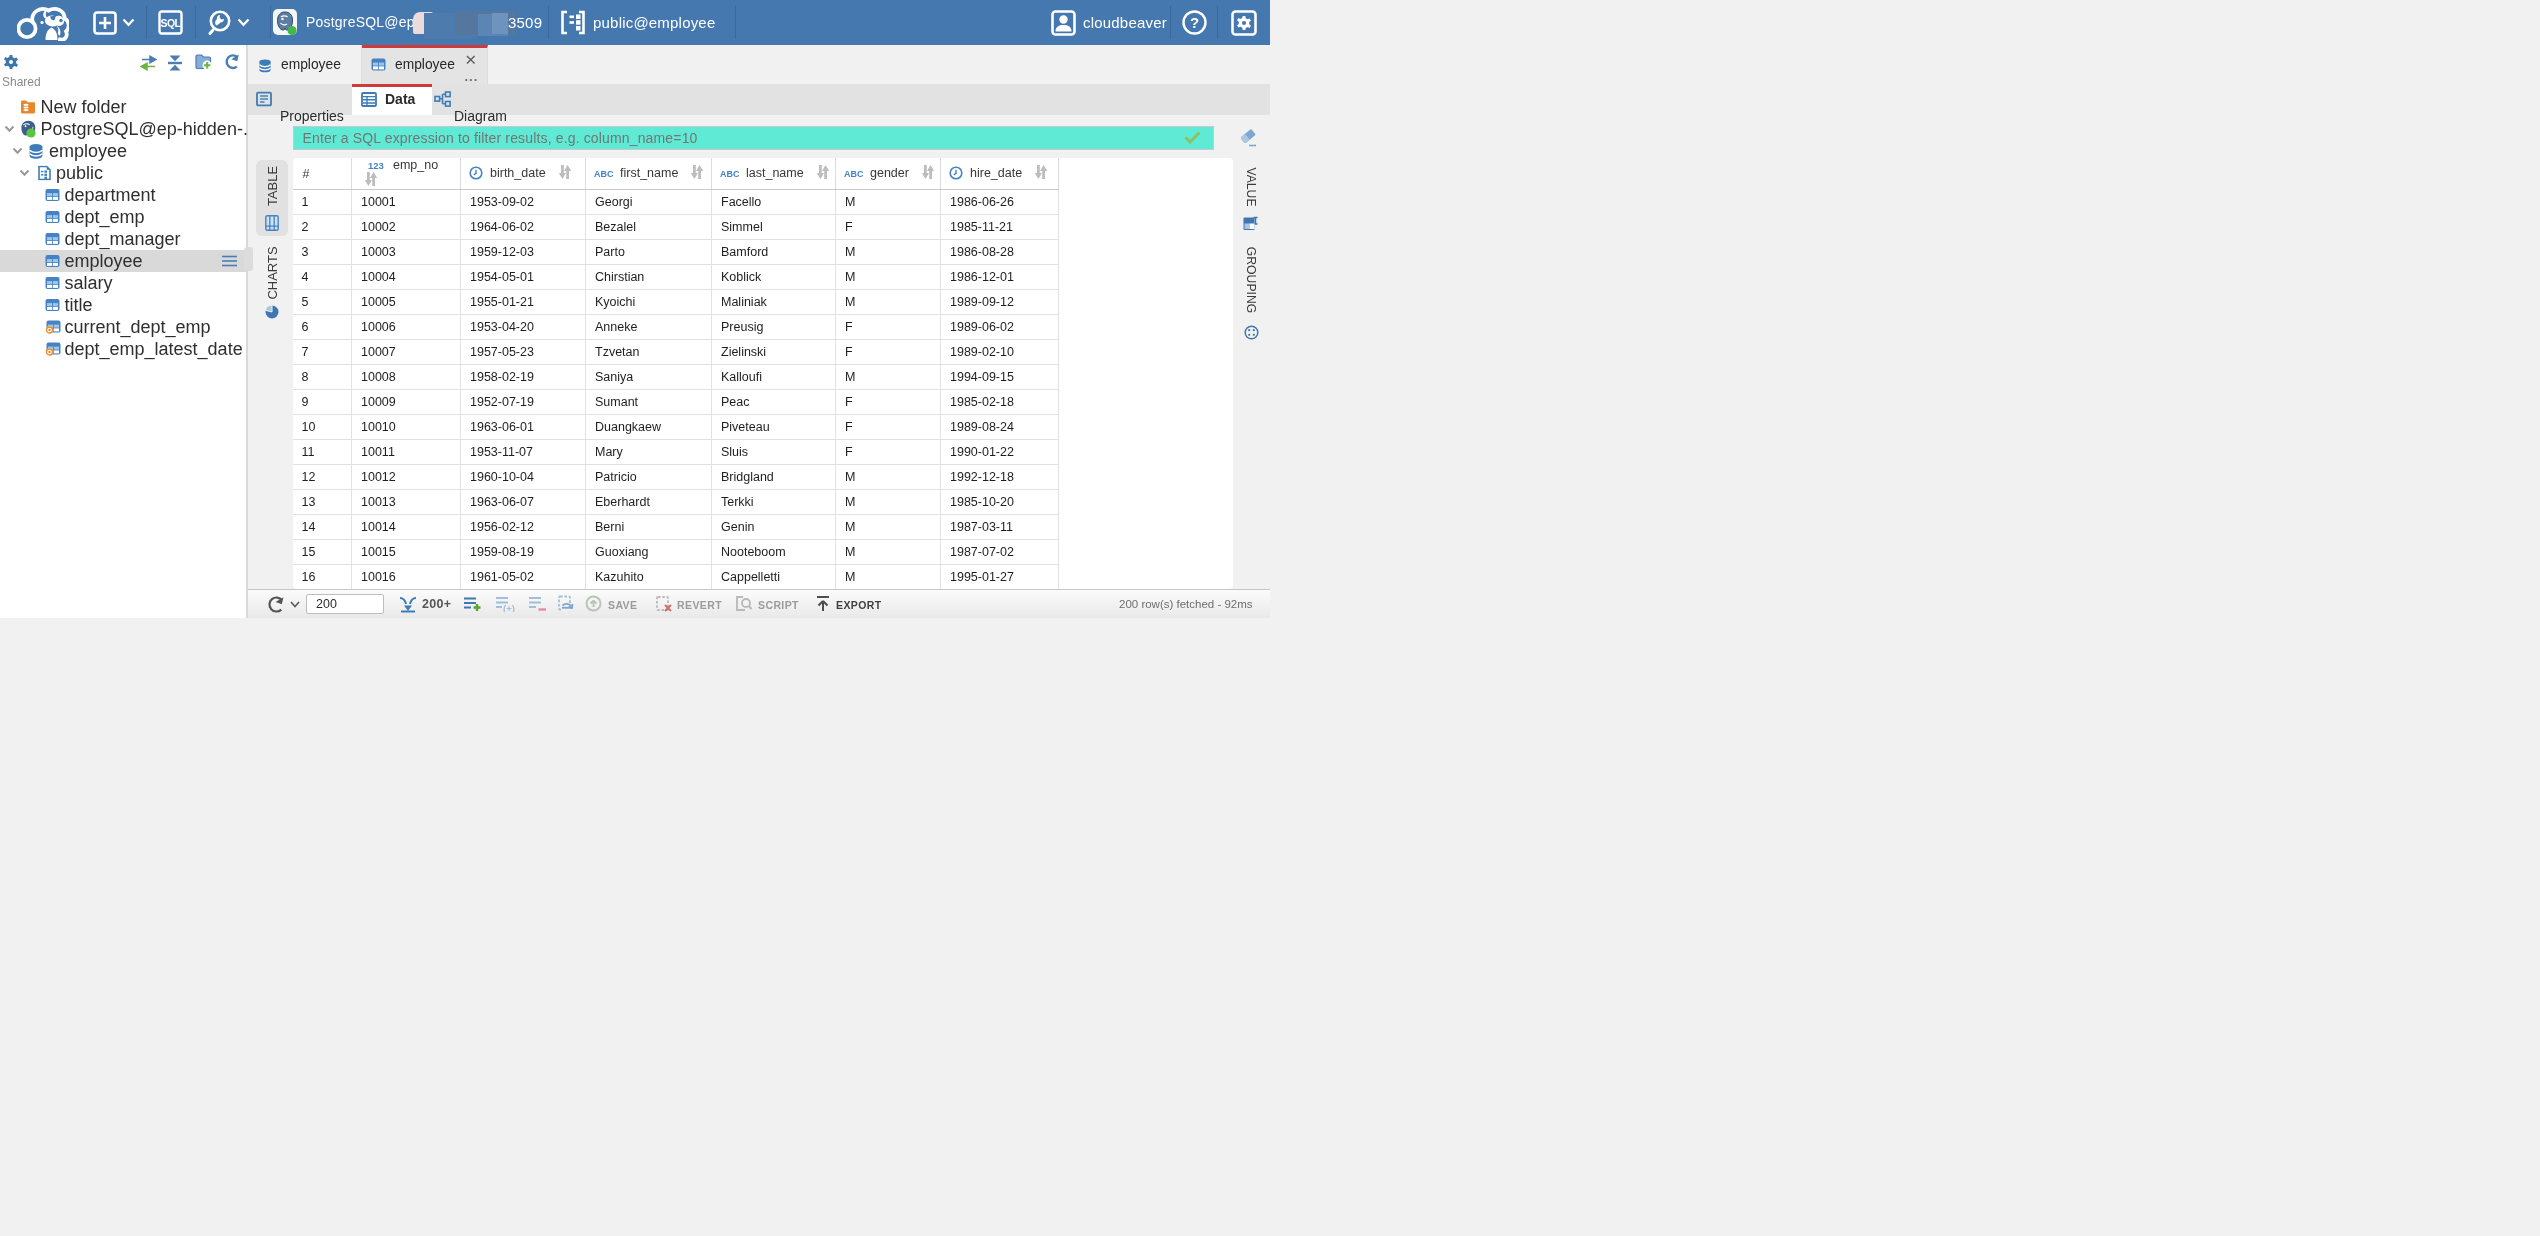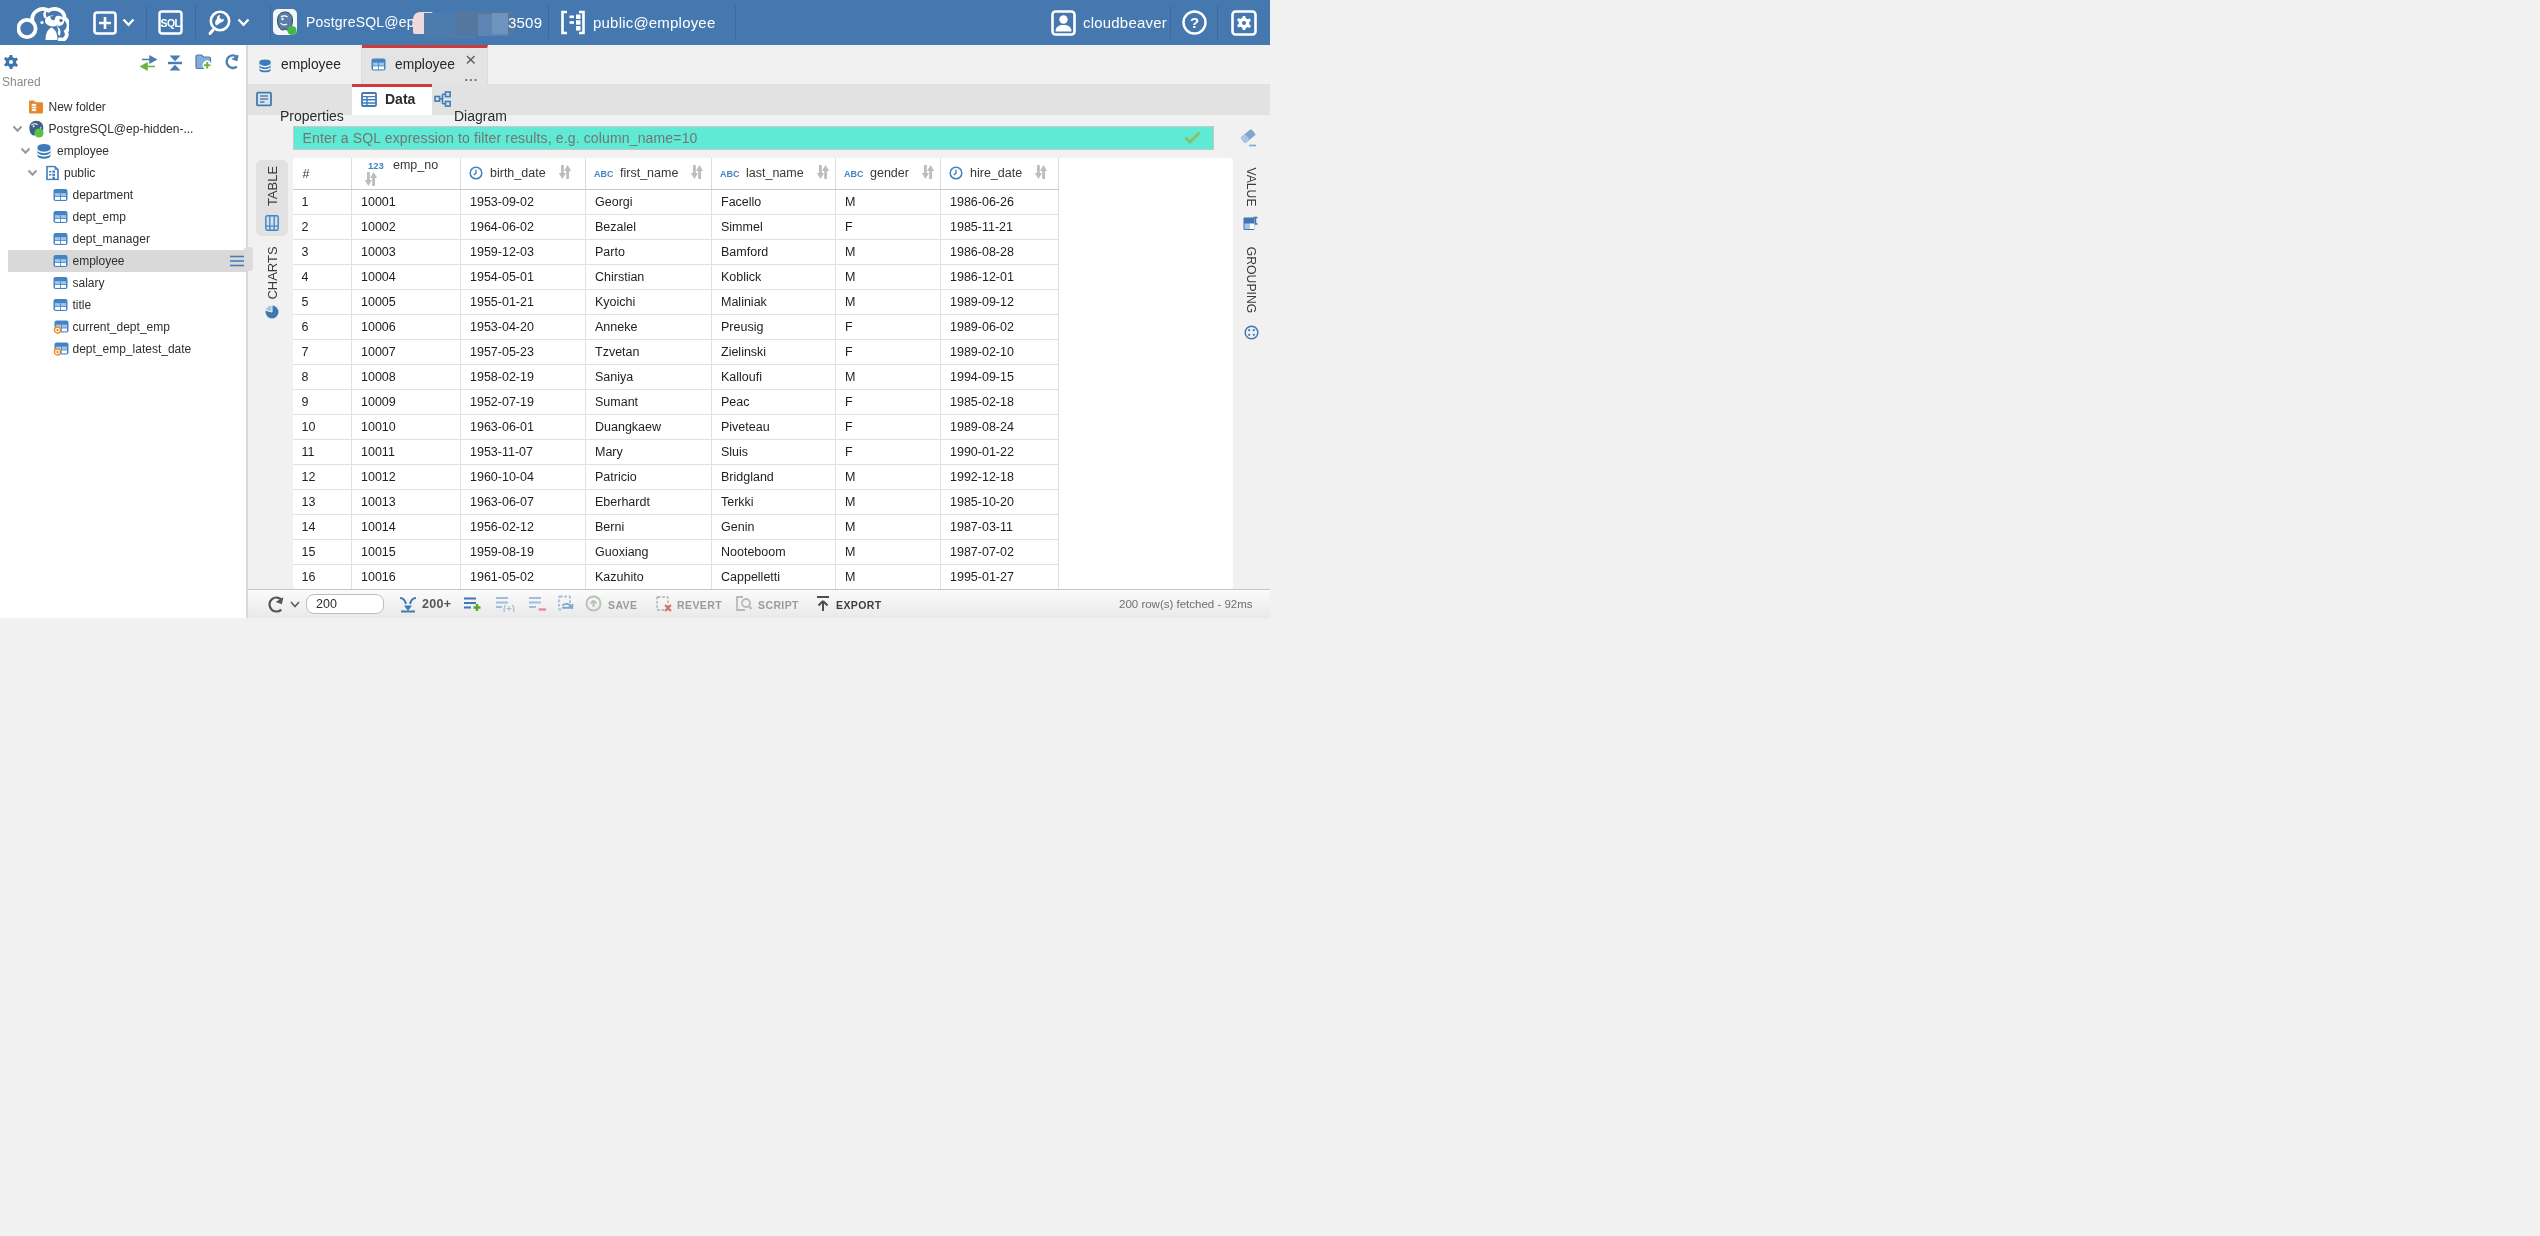--- a/index.html
+++ b/index.html
@@ -5,21 +5,21 @@
 html,body{margin:0;padding:0;}
 body{width:1270px;height:618px;overflow:hidden;font-family:"Liberation Sans",sans-serif;background:#f1f1f1;position:relative;}
 .abs{position:absolute;}
 
 #topbar{position:absolute;left:0;top:0;width:1270px;height:45px;background:#4678b0;}
 .tsep{position:absolute;top:6px;width:1px;height:33px;background:#3a689f;}
 .ttext{position:absolute;color:#fff;font-size:15px;letter-spacing:0.2px;line-height:45px;white-space:nowrap;}
 
 #sidebar{position:absolute;left:0;top:45px;width:246px;height:573px;background:#fff;border-right:2px solid #d9d9d9;}
 #shared{position:absolute;left:2px;top:30px;font-size:12px;color:#8a8a8a;}
-.trow{position:absolute;left:0;width:246px;height:22px;font-size:12px;color:#2f2f2f;margin-left:8px;}
+.trow{position:absolute;left:0;width:246px;height:22px;font-size:18px;color:#2f2f2f;}
 .trow .lbl{position:absolute;top:50%;transform:translateY(-50%);white-space:nowrap;}
 .chev{position:absolute;top:50%;transform:translateY(-50%);}
 .ticon{position:absolute;top:50%;transform:translateY(-50%);}
 
 #content{position:absolute;left:248px;top:45px;width:1022px;height:573px;background:#f1f1f1;}
 #tabbar{position:absolute;left:0;top:0;width:1022px;height:39px;background:#f1f1f1;}
 .etab{position:absolute;top:0;height:39px;background:#f1f1f1;border-right:1px solid #dcdcdc;box-sizing:border-box;}
 .etab .tlbl{position:absolute;font-size:13.8px;color:#262626;top:12px;}
 #pagetabs{position:absolute;left:0;top:39px;width:1022px;height:31px;background:#e2e2e2;}
 .ptab{position:absolute;top:0;height:31px;box-sizing:border-box;}
@@ -647,21 +647,21 @@
   </div>
 
   <div id="statusbar">
     <svg class="abs" style="left:19px;top:5px" width="18" height="18" viewBox="0 0 18 18">
       <path d="M14.3 14.6 A7 7 0 1 1 15 5.2" fill="none" stroke="#555" stroke-width="2.2"></path>
       <path d="M16.4 2.2 L14.8 9.2 L8.6 7.1 Z" fill="#555"></path>
     </svg>
     <svg class="abs" style="left:42px;top:11px" width="10" height="7" viewBox="0 0 10 7">
         <path d="M1 1 L5 5.5 L9 1" fill="none" stroke="#5b5b5b" stroke-width="1.6"></path>
       </svg>
-    <div class="abs" style="left:58px;top:4px;width:78px;height:20.5px;background:#fff;border:1px solid #bdbdbd;border-radius:8px;box-sizing:border-box;font-size:12.5px;color:#2c2c2c;line-height:18px;padding-left:9px">200</div>
+    <div class="abs" style="left:58px;top:4px;width:78px;height:20.5px;background:#fff;border:1px solid #bdbdbd;border-radius:2px;box-sizing:border-box;font-size:12.5px;color:#2c2c2c;line-height:18px;padding-left:9px">200</div>
     <svg class="abs" style="left:150px;top:6px" width="20" height="17" viewBox="0 0 20 17">
       <path d="M2 2 C5 2 7 4 8 8 M18 2 C15 2 13 4 12 8" fill="none" stroke="#3e7cb8" stroke-width="2"></path>
       <path d="M10 15 L6 9.5 H14 Z" fill="#3e7cb8"></path>
         <path d="M3 15.5 H17" stroke="#3e7cb8" stroke-width="2"></path>
     </svg>
     <div class="abs" style="left:174px;top:7px;font-size:12.5px;font-weight:bold;color:#565656;letter-spacing:0.3px">200+</div>
     <svg class="abs" style="left:215px;top:6.5px" width="19" height="16" viewBox="0 0 19 16">
       <g stroke="#4177b5" stroke-width="2">
           <path d="M1 2.5 H13"></path>
           <path d="M1 7 H13"></path>

